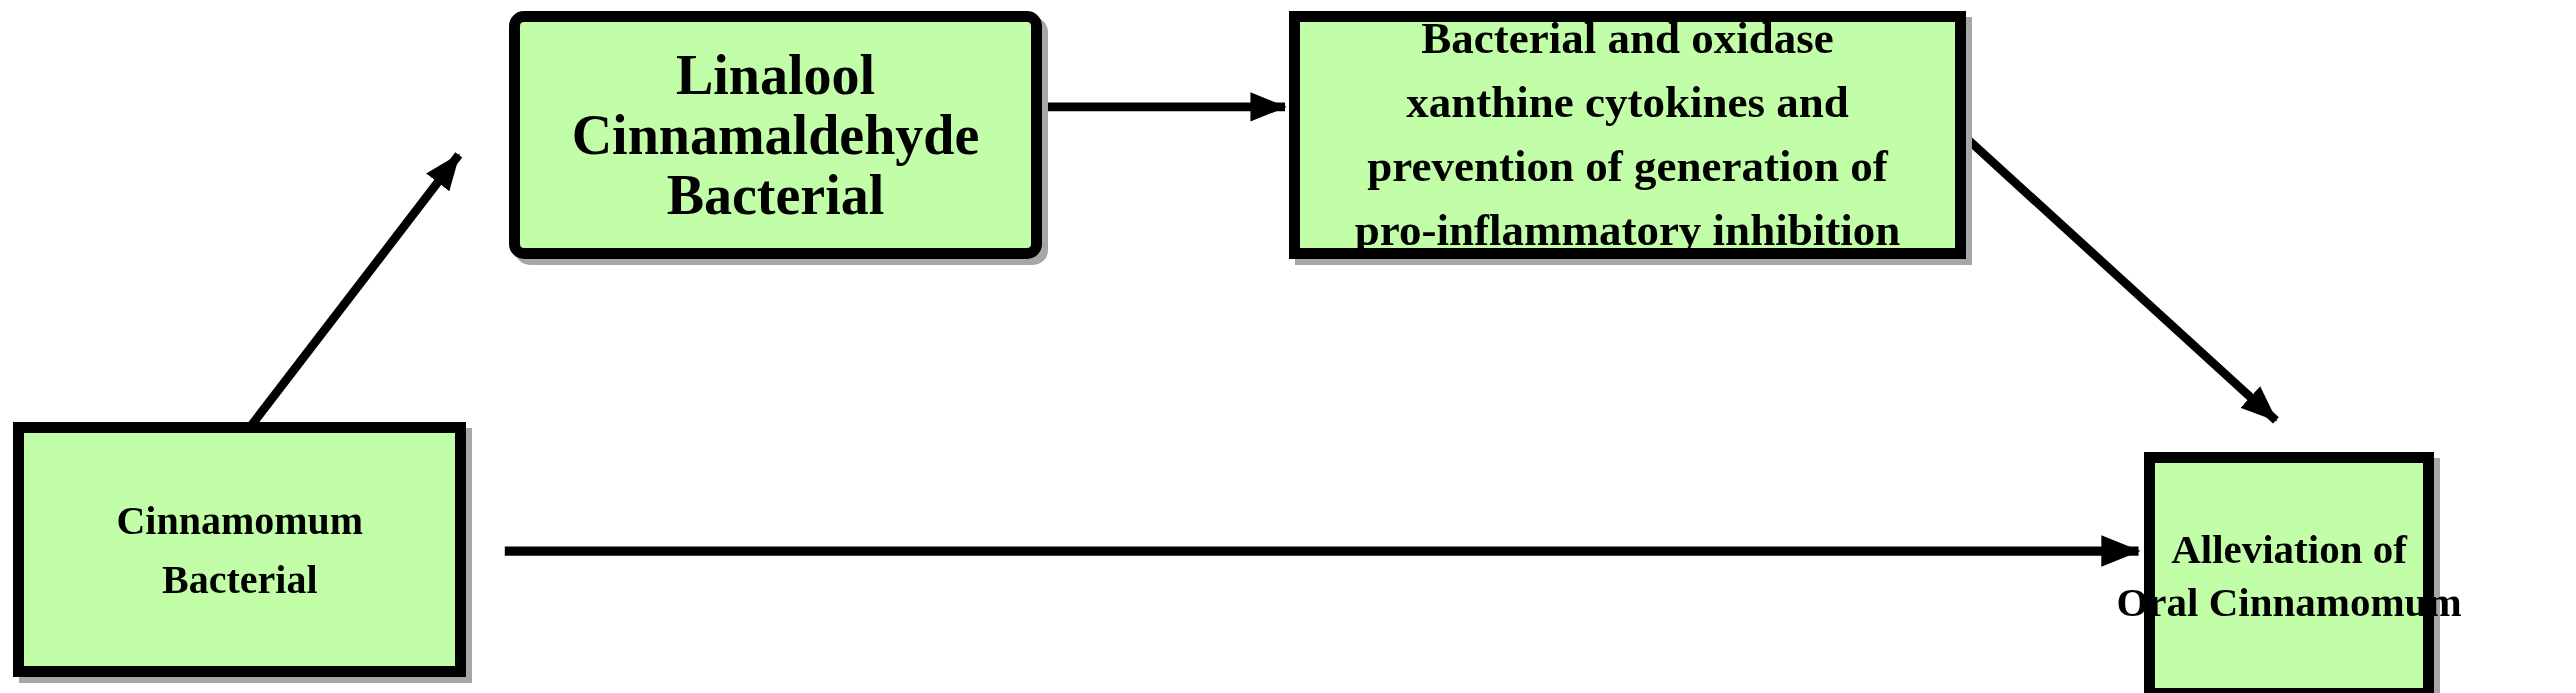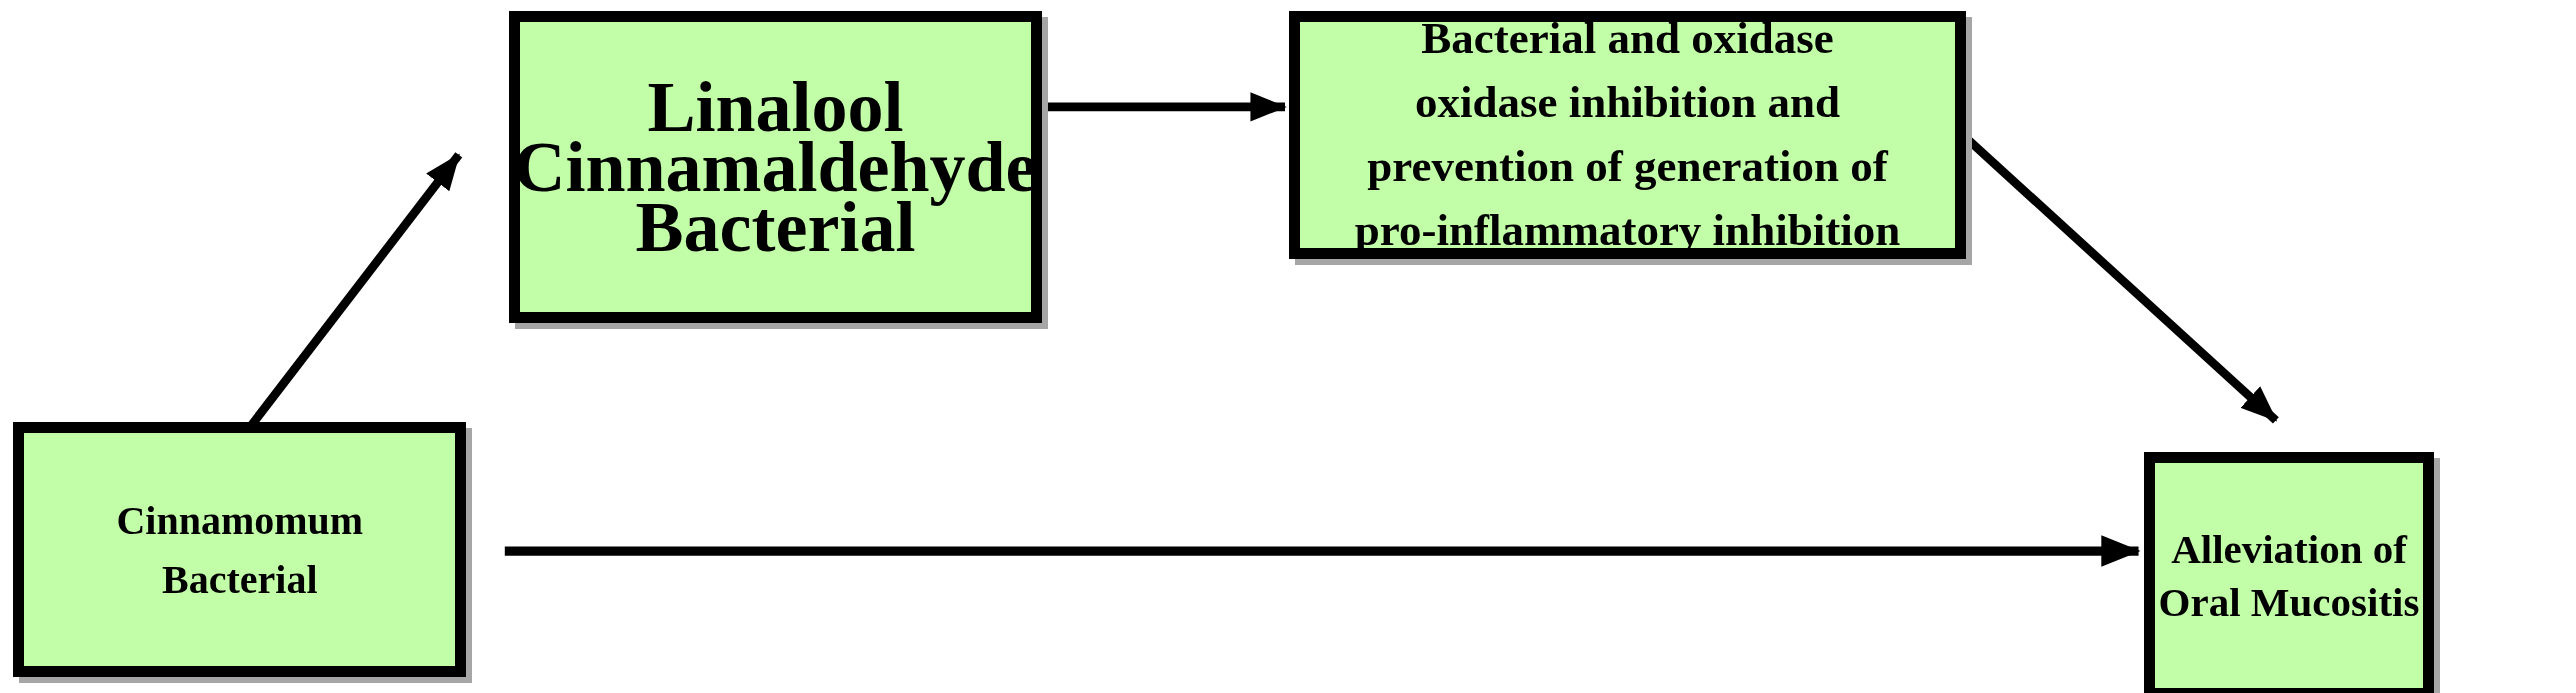--- a/index.html
+++ b/index.html
@@ -35,21 +35,21 @@
     box-shadow: 6px 6px 0 var(--shadow-color);
     color: var(--text-color);
     display: flex; flex-direction: column;
     align-items: center; justify-content: center;
     text-align: center;
     font-weight: bold;
   }
   .node .line { display: block; white-space: nowrap; }
 
   .node-cinnamomum { left: 13.3px;  top: 422px; width: 453px;  height: 255px; font-size: 40px; line-height: 59px; }
-  .node-compounds  { left: 509px; top: 10.7px;  width: 533px;  height: 312px; font-size: 72px; line-height: 60px; }
+  .node-compounds  { left: 509px; top: 10.7px;  width: 533px;  height: 248px; font-size: 56px; line-height: 60px; border-radius: 15px; }
   .node-mechanism  { left: 1289px; top: 10.7px; width: 677px; height: 248px; font-size: 45px; line-height: 55px; gap: 9px; }
   .node-outcome    { left: 2144px; top: 452px; width: 290px; height: 247px; font-size: 41px; line-height: 53px; }
 </style>
 </head>
 <body>
 
 <div class="canvas">
 
   <svg class="edge-layer" viewBox="0 0 3863 1040">
     <defs>
@@ -73,24 +73,24 @@
   </div>
 
   <div class="node node-compounds">
     <span class="line">Linalool</span>
     <span class="line">Cinnamaldehyde</span>
     <span class="line">Bacterial</span>
   </div>
 
   <div class="node node-mechanism">
     <span class="line">Bacterial and oxidase</span>
-    <span class="line">oxidase inhibition and</span>
+    <span class="line">xanthine cytokines and</span>
     <span class="line">prevention of generation of</span>
     <span class="line">pro-inflammatory  inhibition</span>
   </div>
 
   <div class="node node-outcome">
     <span class="line">Alleviation of</span>
-    <span class="line">Oral Mucositis</span>
+    <span class="line">Oral Cinnamomum</span>
   </div>
 
 </div>
 
 
 </body></html>

